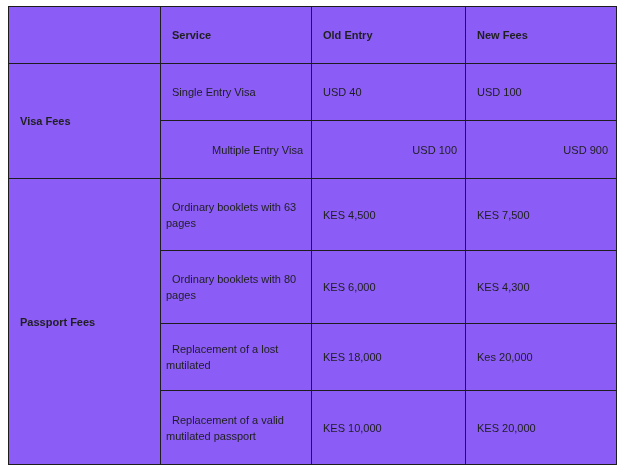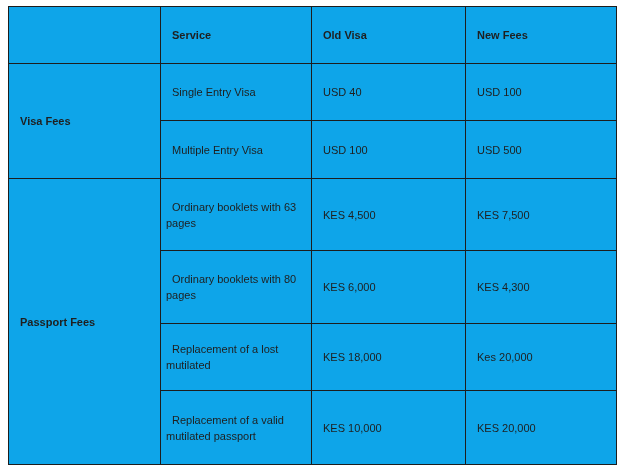--- a/index.html
+++ b/index.html
@@ -28,63 +28,63 @@
   col.c3 { width: 154px; }
   col.c4 { width: 151px; }
   td.cell {
     border: 1.5px solid #1d1d1d;
     vertical-align: middle;
     font-size: 11px;
     line-height: 16px;
     padding: 2px 8px 2px 5px;
     text-indent: 6px;
     color: #1f1f1f;
-    background: #0ea5e9;
+    background: #8b5cf6;
     overflow: hidden;
   }
   td.head, td.cat {
     font-weight: bold;
   }
   tr.rh57 { height: 57px; }
-  tr.rh58 { height: 58px; }
+  tr.rh58 { height: 58px; text-align: right; }
   tr.rh72 { height: 72px; }
   tr.rh73 { height: 73px; }
   tr.rh67 { height: 67px; }
   tr.rh74 { height: 74px; }
 </style>
 </head>
 <body>
 
 <div class="page">
   <table class="fees-table">
     <colgroup>
       <col class="c1">
         <col class="c2">
         <col class="c3">
         <col class="c4">
     </colgroup>
     <tbody>
       <tr class="rh57">
         <td class="cell head"></td>
         <td class="cell head">Service</td>
-        <td class="cell head">Old Visa</td>
+        <td class="cell head">Old Entry</td>
         <td class="cell head">New Fees</td>
       </tr>
 
       <tr class="rh57">
         <td class="cell cat" rowspan="2">Visa Fees</td>
         <td class="cell">Single Entry Visa</td>
         <td class="cell">USD 40</td>
         <td class="cell">USD 100</td>
       </tr>
 
       <tr class="rh58">
         <td class="cell">Multiple Entry Visa</td>
         <td class="cell">USD 100</td>
-        <td class="cell">USD 500</td>
+        <td class="cell">USD 900</td>
       </tr>
 
       <tr class="rh72">
         <td class="cell cat" rowspan="4">Passport Fees</td>
         <td class="cell">Ordinary booklets with 63 pages</td>
         <td class="cell">KES 4,500</td>
         <td class="cell">KES 7,500</td>
       </tr>
 
       <tr class="rh73">

